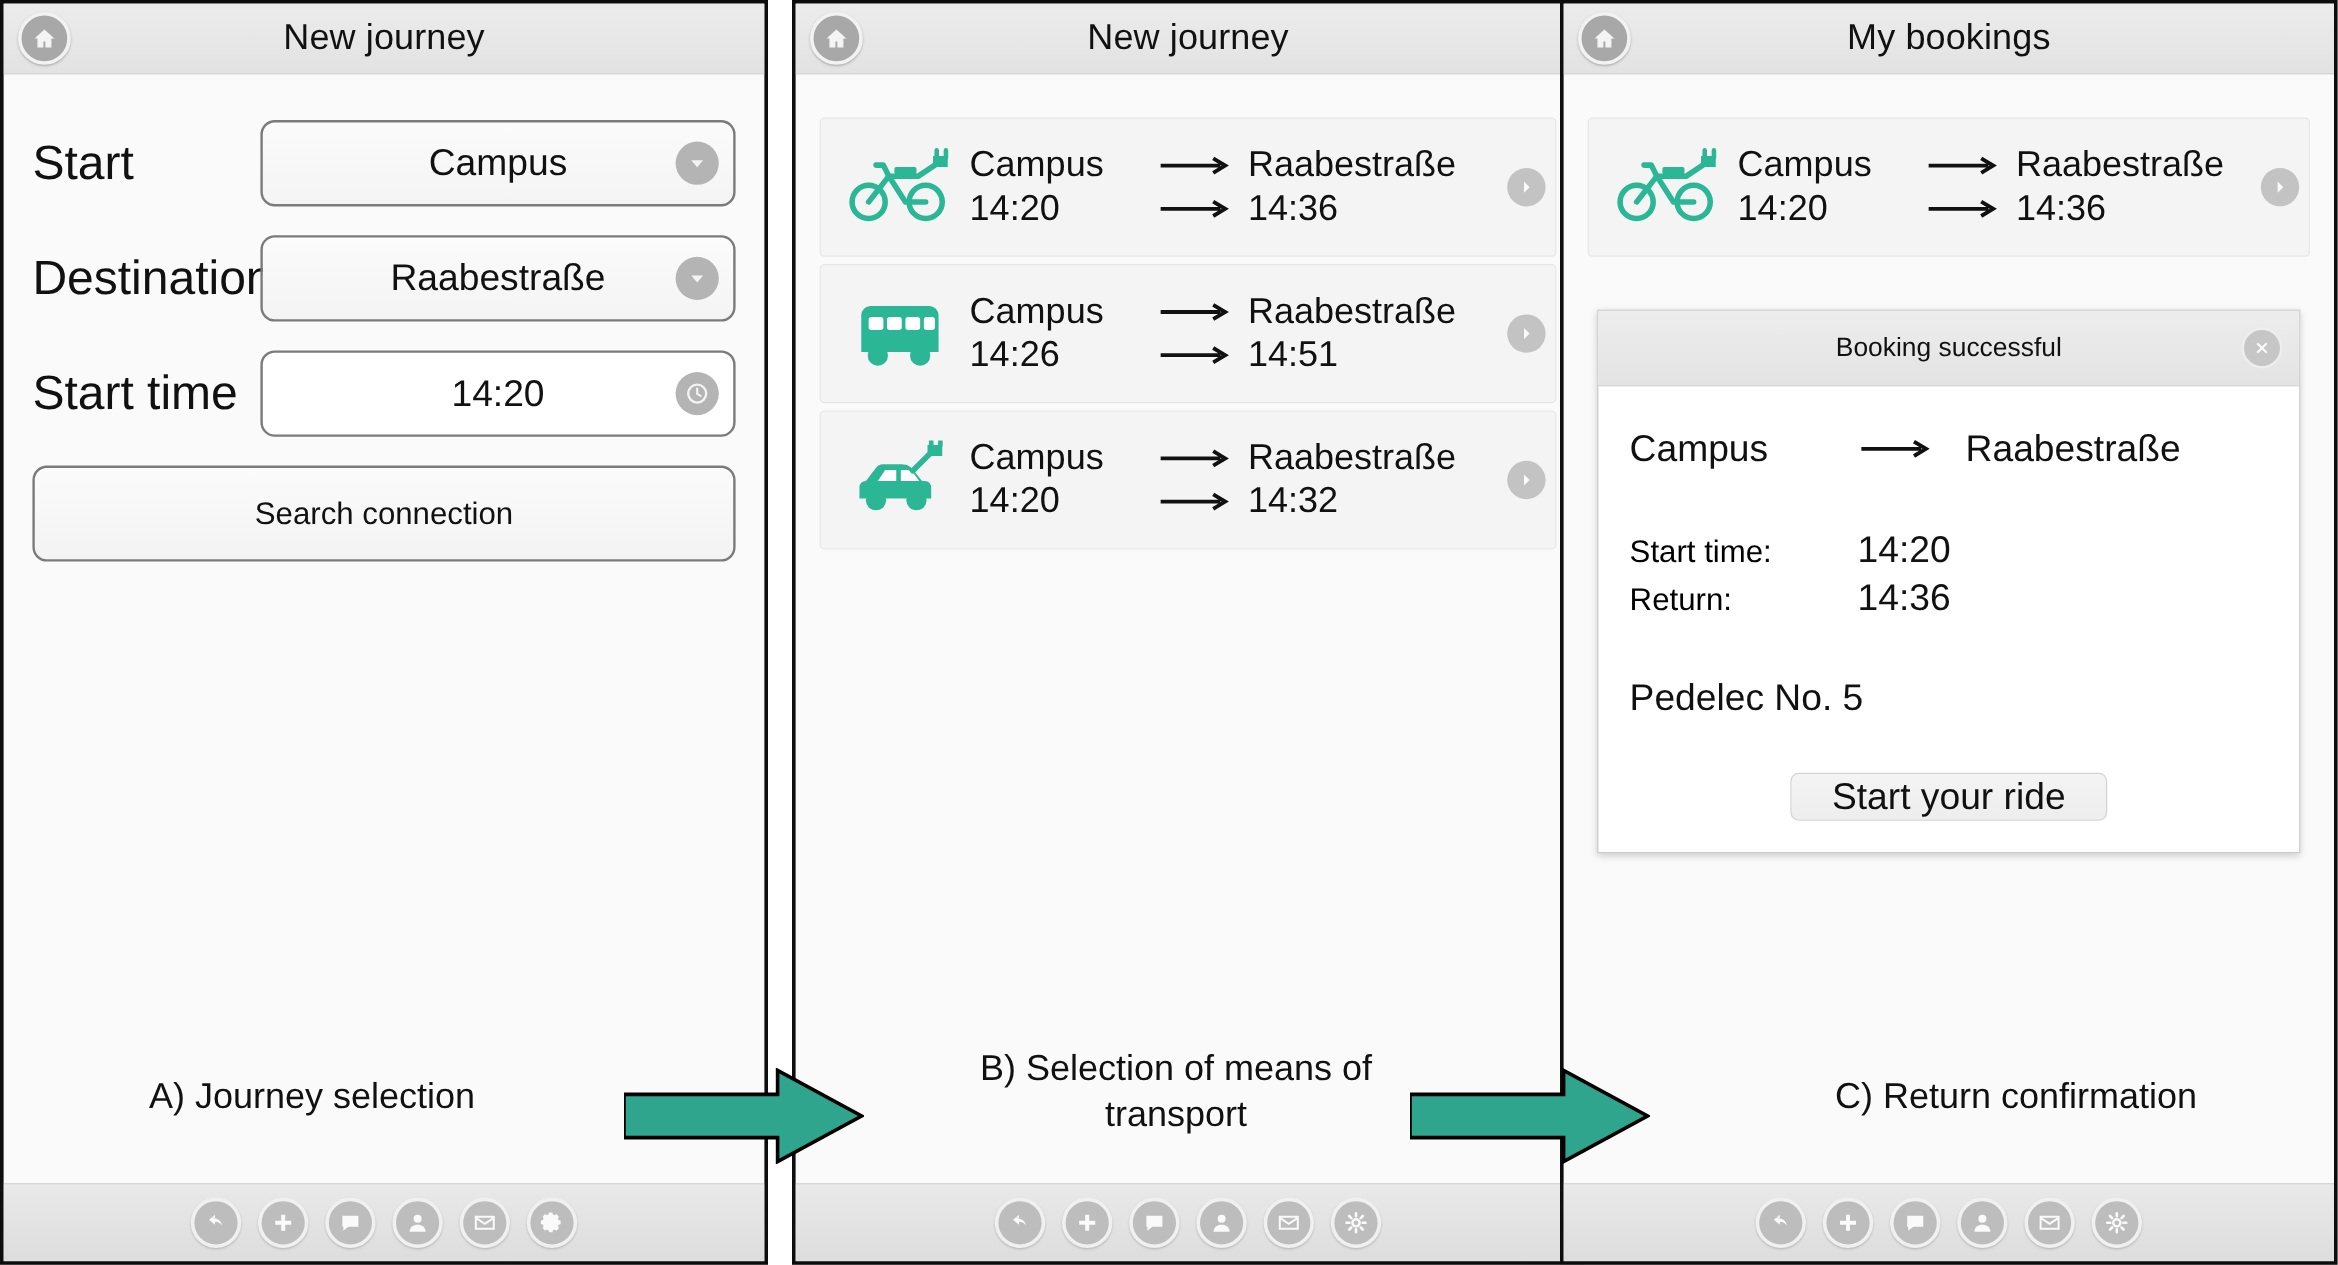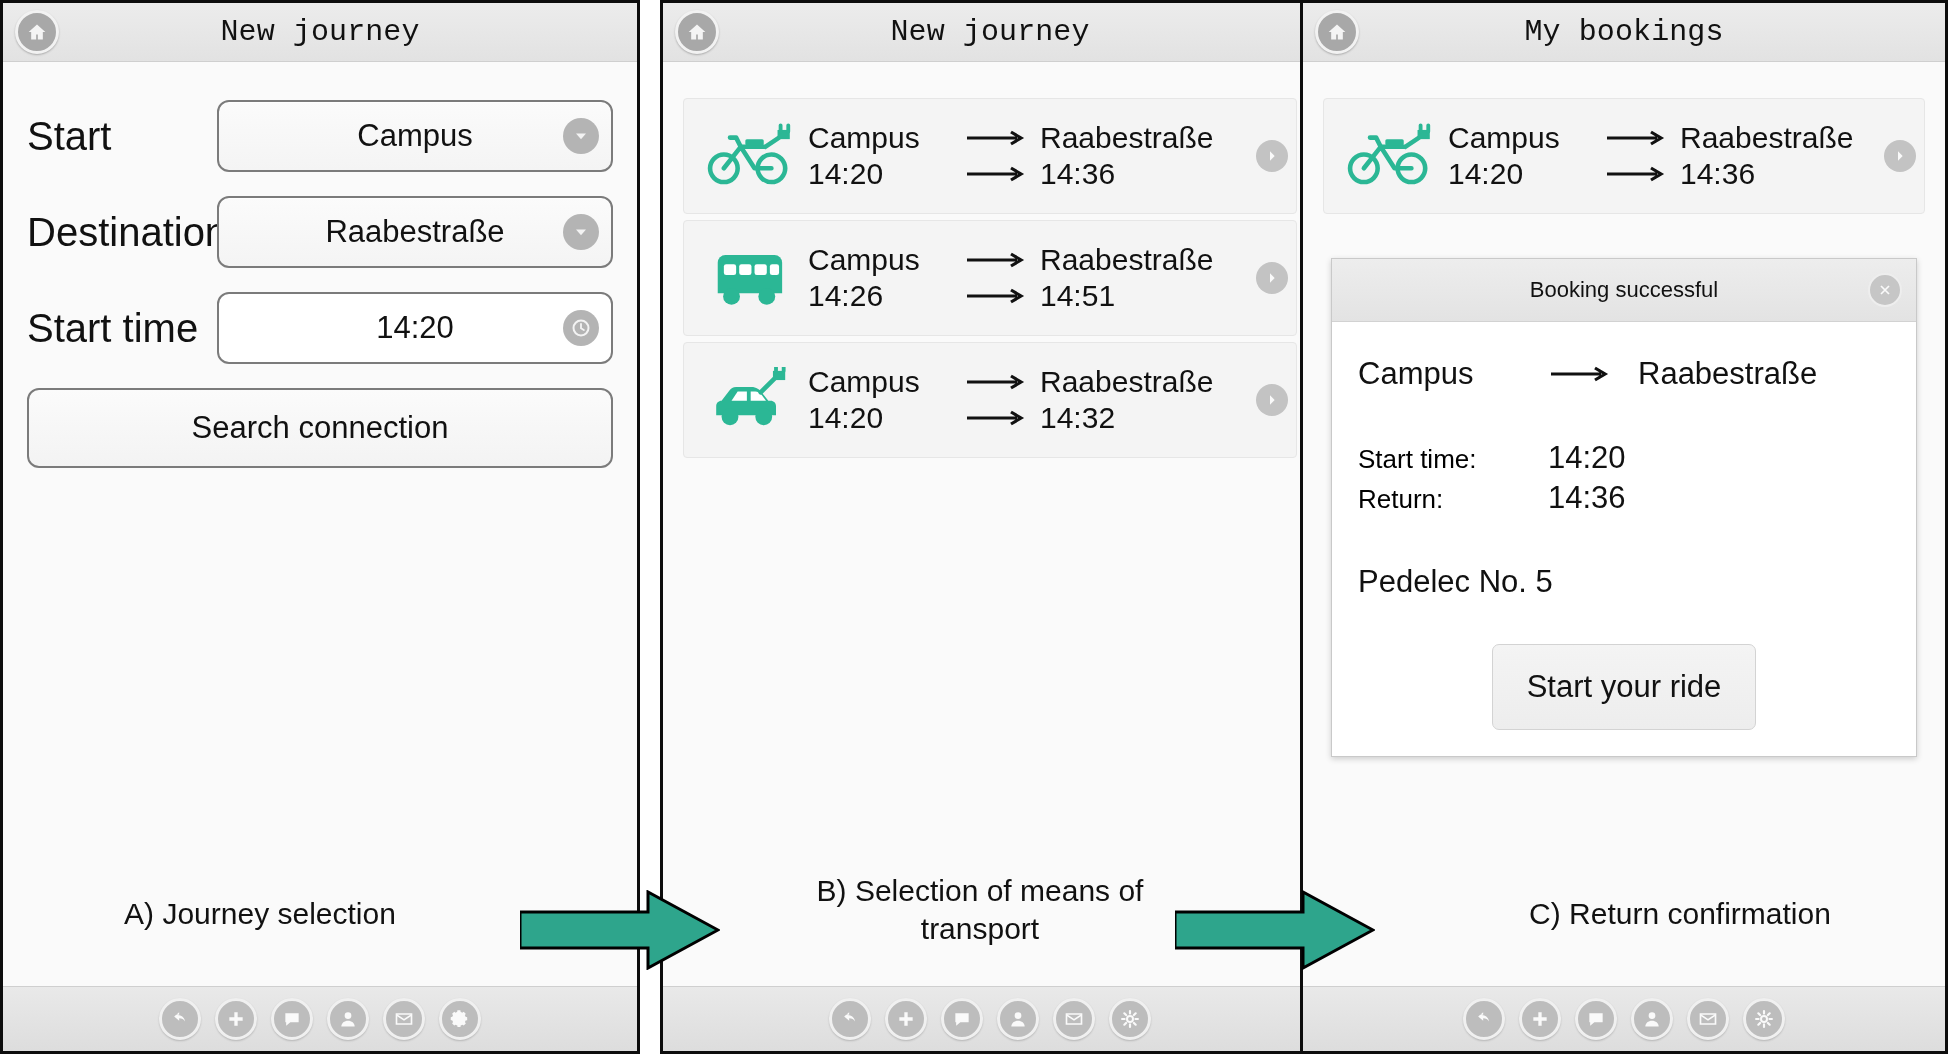--- a/index.html
+++ b/index.html
@@ -17,21 +17,21 @@
   }
   .panel.a{left:0;width:640px;}
   .panel.b{left:660px;width:660px;}
   .panel.c{left:1300px;width:648px;}
 
   
   .titlebar{
     position:relative;height:58px;
     background:linear-gradient(#ececec,#e2e2e2);
     border-bottom:1px solid #cfcfcf;
-    display:flex;align-items:center;justify-content:center;font-family:Liberation Mono, monospace;
+    display:flex;align-items:center;justify-content:center;
   }
   .titlebar .title{
     font-size:30px;color:#111;font-weight:400;letter-spacing:.1px;
   }
   .home-btn{
     position:absolute;left:12px;top:50%;transform:translateY(-50%);
     width:38px;height:38px;border-radius:50%;
     background:#a8a8a8;
     border:3px solid #f2f2f2;
     box-shadow:0 1px 2px rgba(0,0,0,.25);
@@ -75,21 +75,21 @@
     width:36px;height:36px;border-radius:50%;
     background:#b4b4b4;display:flex;align-items:center;justify-content:center;
   }
   .field .widget svg{width:20px;height:20px;fill:#f3f3f3;}
 
   .search-btn{
     margin:6px 24px 12px 24px;height:76px;
     border:2px solid #7b7b7b;border-radius:12px;
     background:linear-gradient(#fbfbfb,#f3f3f3);
     display:flex;align-items:center;justify-content:center;
-    font-size:31px;color:#111;
+    font-size:26px;color:#111;
   }
 
   
   .list{padding:36px 20px 0 20px;}
   .conn{
     position:relative;
     background:#f4f4f4;
     border:1px solid #e6e6e6;
     border-radius:4px;
     margin-bottom:6px;
@@ -143,21 +143,21 @@
   .route .rto{font-size:31px;color:#111;}
   .kv{display:flex;align-items:baseline;margin-bottom:4px;}
   .kv .k{font-size:26px;color:#000000;width:190px;flex:none;}
   .kv .v{font-size:31px;color:#111;}
   .kv.wide .k{width:230px;}
   .spacer{height:44px;}
   .startride-wrap{display:flex;justify-content:center;margin-top:44px;}
   .startride{
     border:1px solid #d3d3d3;border-radius:7px;
     background:linear-gradient(#f4f4f4,#ededed);
-    padding:24px 34px;font-size:31px;color:#111;
+    padding:1px 34px;font-size:31px;color:#111;
   }
 
   
   .caption{
     position:absolute;text-align:center;font-size:30px;color:#111;
     line-height:1.25;
   }
   .cap-a{left:10px;width:500px;top:895px;}
   .cap-b{left:770px;width:420px;top:872px;}
   .cap-c{left:1430px;width:500px;top:895px;}

